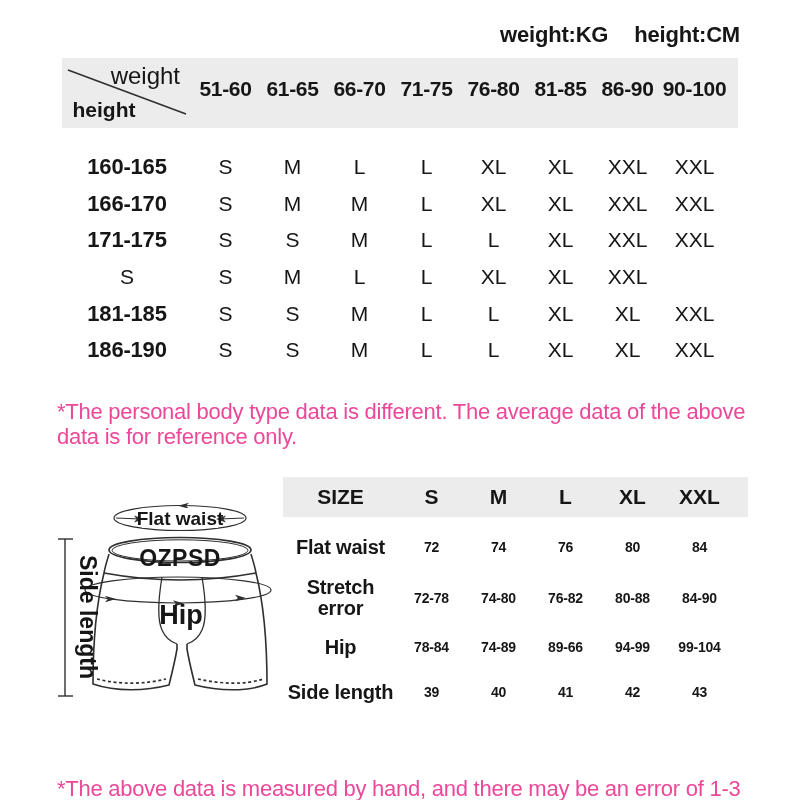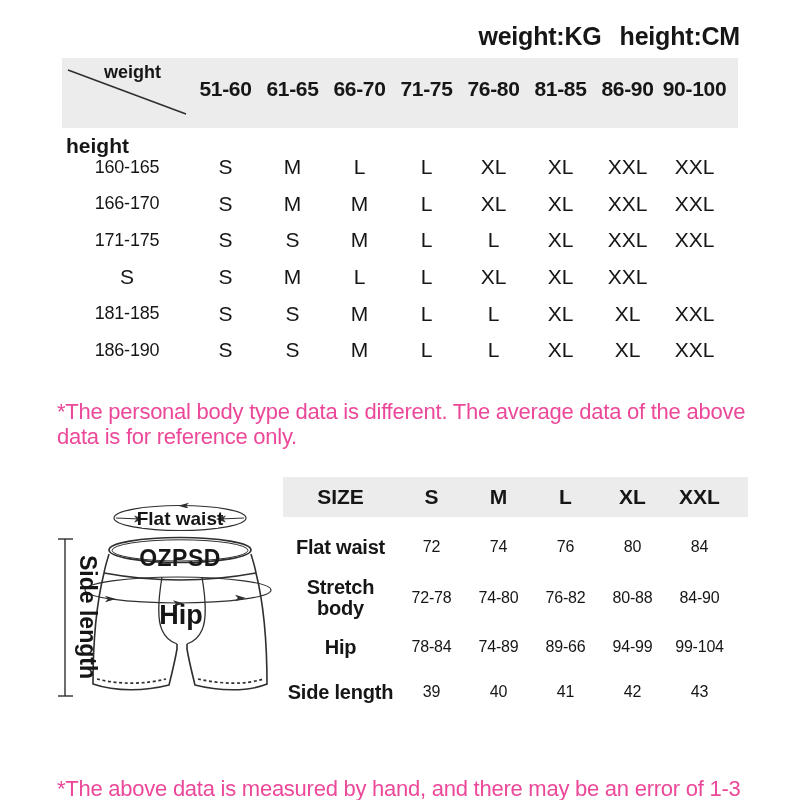--- a/index.html
+++ b/index.html
@@ -5,44 +5,44 @@
   html,body{margin:0;padding:0;}
   body{
     width:800px;height:800px;position:relative;overflow:hidden;
     background:#ffffff;color:#161616;
     font-family:"Liberation Sans","DejaVu Sans",sans-serif;
     -webkit-font-smoothing:antialiased;
   }
   .abs{position:absolute;}
   .bar{background:#ececec;}
   
-  #units{top:22px;right:60px;display:flex;gap:18px;font-size:25px;font-weight:700;letter-spacing:-0.2px;}
+  #units{top:22px;right:60px;display:flex;gap:26px;font-size:22px;font-weight:700;letter-spacing:-0.2px;}
   
   #t1-bar{left:62px;top:58px;width:676px;height:70px;}
   #t1-corner-svg{left:62px;top:58px;}
-  #corner-weight{left:104px;top:62px;width:76px;text-align:left;font-size:18px;font-weight:700;}
-  #corner-height{left:66px;top:98px;width:76px;text-align:left;font-size:21px;font-weight:600;margin-top:36px;}
+  #corner-weight{left:104px;top:62px;width:76px;text-align:right;font-size:24px;font-weight:400;}
+  #corner-height{left:66px;top:98px;width:76px;text-align:center;font-size:21px;font-weight:600;}
   .t1-grid{display:grid;grid-template-columns:130px repeat(8,67px);}
   #t1-cols{left:62px;top:58px;height:52px;}
   #t1-cols .cell{display:flex;align-items:center;justify-content:center;padding-top:9px;font-size:21px;font-weight:700;letter-spacing:-0.3px;}
   #t1-body{left:62px;top:149px;}
   .t1-row{height:36.6px;}
   .t1-row .cell{display:flex;align-items:center;justify-content:center;font-size:21px;font-weight:500;}
-  .t1-row .label{font-size:18px;font-weight:400;letter-spacing:-0.2px;}
+  .t1-row .label{font-size:22px;font-weight:700;letter-spacing:-0.2px;}
   
   .note{font-size:22px;font-weight:500;letter-spacing:-0.25px;line-height:25px;color:#ec4899;}
   #note1{left:57px;top:399px;width:710px;}
   #note2{left:57px;top:737px;width:700px;margin-top:39px;}
   
   #t2-bar{left:283px;top:477px;width:465px;height:40px;}
   .t2-grid{display:grid;grid-template-columns:115px repeat(5,67px);}
   #t2-head{left:283px;top:477px;height:40px;}
   #t2-head .cell{display:flex;align-items:center;justify-content:center;font-size:21px;font-weight:700;}
   #t2-body{left:283px;top:522px;}
-  .t2-row .cell{display:flex;align-items:center;justify-content:center;text-align:center;font-size:16px;font-weight:400;letter-spacing:-0.2px;}
+  .t2-row .cell{display:flex;align-items:center;justify-content:center;text-align:center;font-size:14px;font-weight:700;letter-spacing:-0.2px;}
   .t2-row .label{font-size:20px;font-weight:700;line-height:21px;}
   .t2-row .label .narrow{display:inline-block;max-width:78px;}
   
   #diagram{left:50px;top:493px;}
   svg text{fill:#161616;}
   .stroke{stroke:#2f2f2f;fill:none;}
 </style>
 </head>
 <body>
 
@@ -189,21 +189,21 @@
         <span>Flat waist</span>
       </div>
       <div class="cell">72</div>
       <div class="cell">74</div>
       <div class="cell">76</div>
       <div class="cell">80</div>
       <div class="cell">84</div>
     </div>
     <div class="t2-grid t2-row" style="height: 52px;">
       <div class="cell label">
-        <span class="narrow">Stretch body</span>
+        <span class="narrow">Stretch error</span>
       </div>
       <div class="cell">72-78</div>
       <div class="cell">74-80</div>
       <div class="cell">76-82</div>
       <div class="cell">80-88</div>
       <div class="cell">84-90</div>
     </div>
     <div class="t2-grid t2-row" style="height: 46px;">
       <div class="cell label">
         <span>Hip</span>

